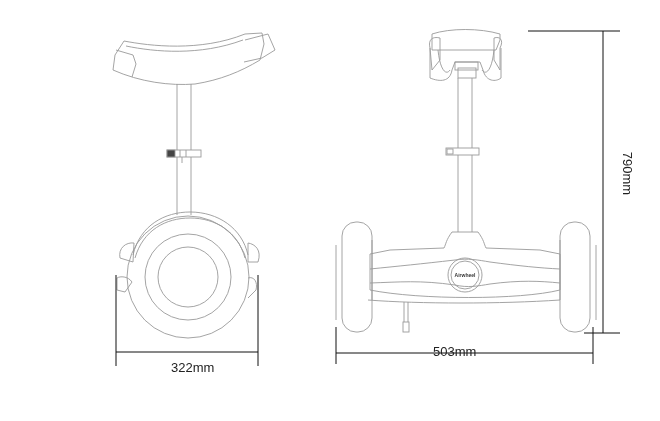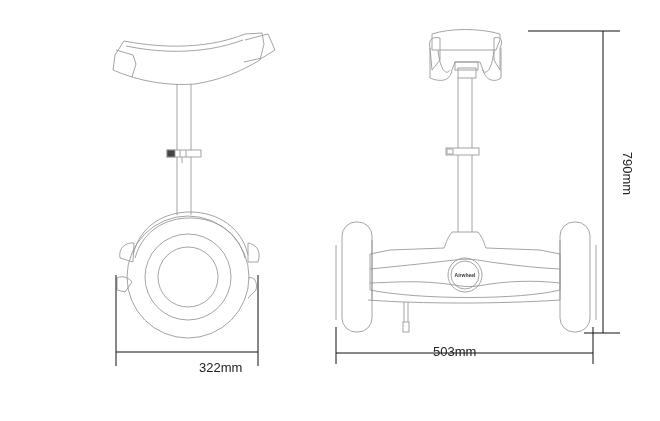--- a/index.html
+++ b/index.html
@@ -102,16 +102,16 @@
       <line x1="336" y1="327" x2="336" y2="364"></line>
       <line x1="593" y1="327" x2="593" y2="364"></line>
       <line x1="336" y1="353" x2="593" y2="353"></line>
 
       <line x1="528" y1="31" x2="620" y2="31"></line>
       <line x1="584" y1="333" x2="620" y2="333"></line>
           <line x1="603" y1="31" x2="603" y2="333"></line>
     </g>
   </svg>
 
-  <div class="dim-label" style="left:171px; top:360px;margin-left:28px;">322mm</div>
+  <div class="dim-label" style="left:171px; top:360px;">322mm</div>
   <div class="dim-label" style="left:433px; top:344px;">503mm</div>
   <div class="dim-label vert" style="left:600px; top:166px; width:54px; text-align:center;">790mm</div>
 </div>
 
 </body></html>

